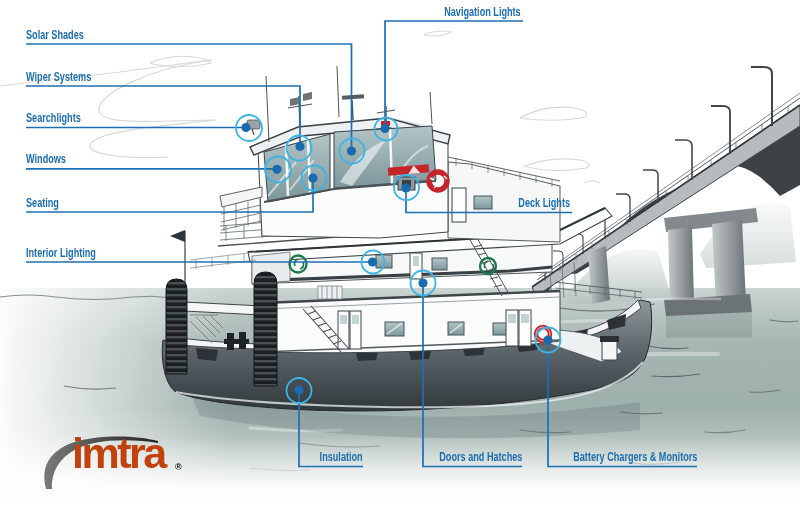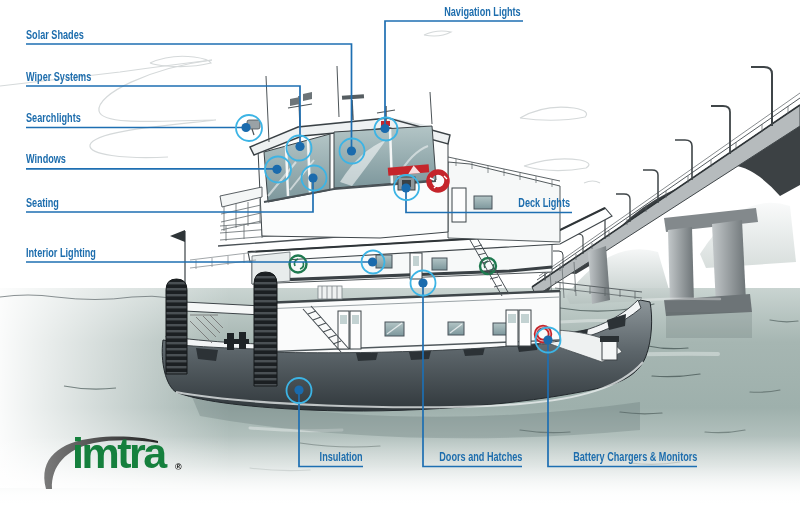--- a/index.html
+++ b/index.html
@@ -5,21 +5,21 @@
   html,body{margin:0;padding:0;background:#888;}
   #stage{position:relative;width:800px;height:526px;background:#ffffff;overflow:hidden;
          font-family:"Liberation Sans",sans-serif;}
   #scene{position:absolute;left:0;top:0;}
   .callout{position:absolute;font:700 12px "Liberation Sans",sans-serif;color:#1d6dad;
            white-space:nowrap;transform:scaleX(.76);letter-spacing:0;}
   .cl{transform-origin:left center;}
   .cr{transform-origin:right center;}
   #logo{position:absolute;left:36px;top:429px;width:160px;height:70px;}
   #logo-text{position:absolute;left:36px;top:0;font:700 43px "Liberation Sans",sans-serif;
-             letter-spacing:-2.5px;color:#15803d;}
+             letter-spacing:-2.5px;color:#c2410c;}
   #logo-reg{position:absolute;left:139px;top:33px;font:700 9px "Liberation Sans",sans-serif;color:#0e0e0e;}
 </style>
 </head>
 <body>
 
 <div id="stage">
 
 <svg id="scene" width="800" height="526" viewBox="0 0 800 526">
   <defs>
     <linearGradient id="waterG" x1="0" y1="288" x2="0" y2="505" gradientUnits="userSpaceOnUse">

